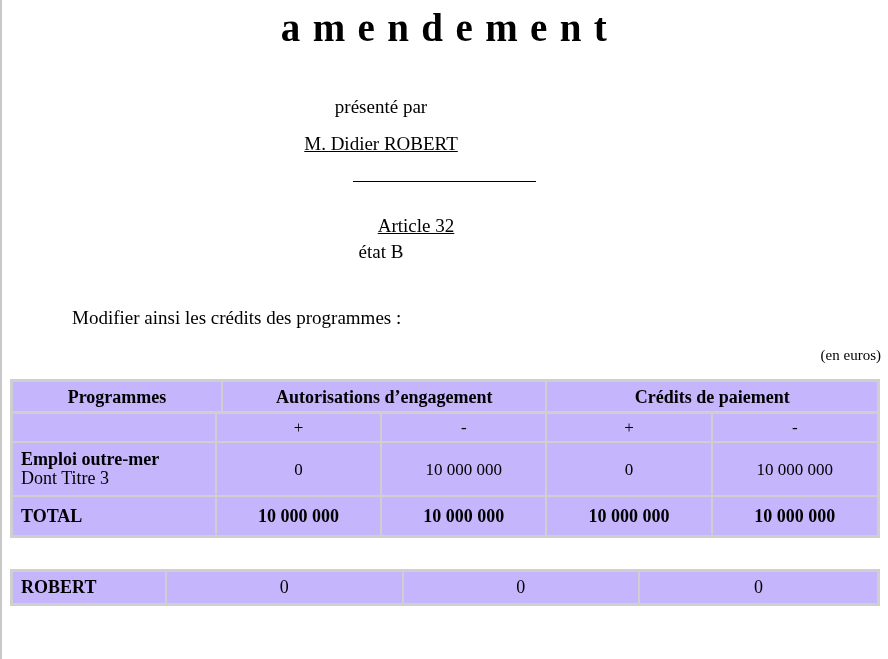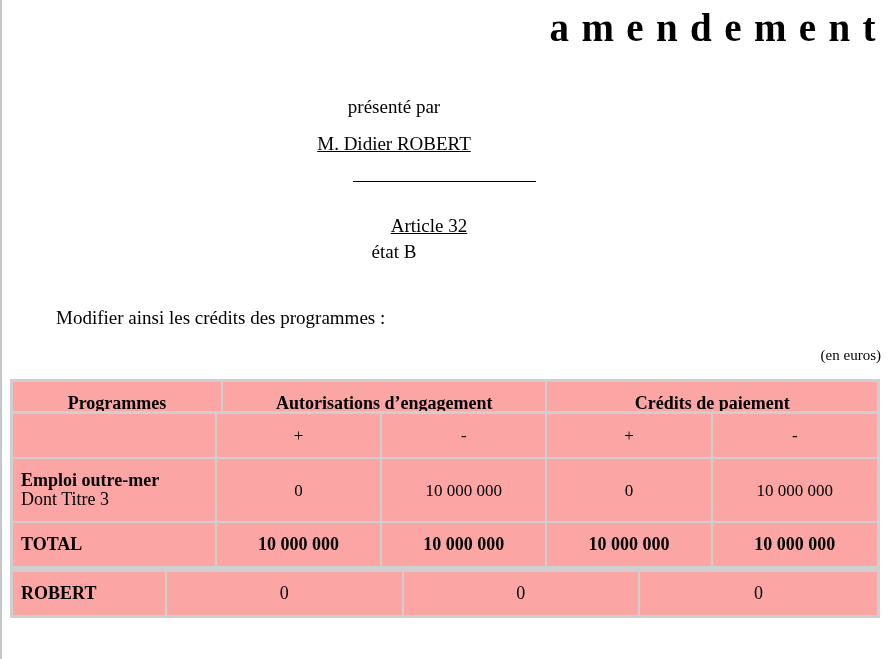--- a/index.html
+++ b/index.html
@@ -21,31 +21,31 @@
       top: 0;
       width: 2px;
       height: 659px;
       background: #c8c8c8;
     }
     .title {
       position: absolute;
       left: 0;
       width: 888px;
       top: 2px;
-      text-align: right;
+      text-align: center;
       font-size: 39px;
       font-weight: bold;
       letter-spacing: 12.4px;
       line-height: 52px;
       padding-left: 12px;
       box-sizing: border-box;
     }
     .line-text {
       position: absolute;
-      left: 16px;
+      left: 3px;
       width: 756px;
       text-align: center;
       font-size: 19px;
       line-height: 22px;
     }
     .presente { top: 96px; }
     .author { top: 133px; text-decoration: underline; }
     .separator {
       position: absolute;
       left: 353px;
@@ -55,21 +55,21 @@
       border-top: 1px solid #000;
     }
     .article {
       top: 215px;
       text-decoration: underline;
       margin-left: 35px;
     }
     .etat { top: 241px; }
     .intro {
       position: absolute;
-      left: 56px;
+      left: 72px;
       top: 307px;
       font-size: 19px;
       line-height: 22px;
     }
     .unit {
       position: absolute;
       right: 7px;
       top: 344px;
       font-size: 15px;
       line-height: 22px;
@@ -77,22 +77,22 @@
     table.grid {
       position: absolute;
       border-collapse: separate;
       border-spacing: 2px;
       background: #cfcfcf;
       border: 1px solid #cfcfcf;
       font-size: 18px;
       table-layout: fixed;
     }
     table.grid td {
-      background: #fca5a5;
-      padding: 12px 8px;
+      background: #c4b5fd;
+      padding: 4px 8px;
       text-align: center;
       vertical-align: middle;
       line-height: 19px;
       white-space: nowrap;
     }
     table.grid td.left { text-align: left; }
     .t-head { left: 10px; top: 379px; width: 870px; }
     .t-body { left: 10px; top: 411px; width: 870px; }
     .t-solde { left: 10px; top: 569px; width: 870px; }
     .bold { font-weight: bold; }

